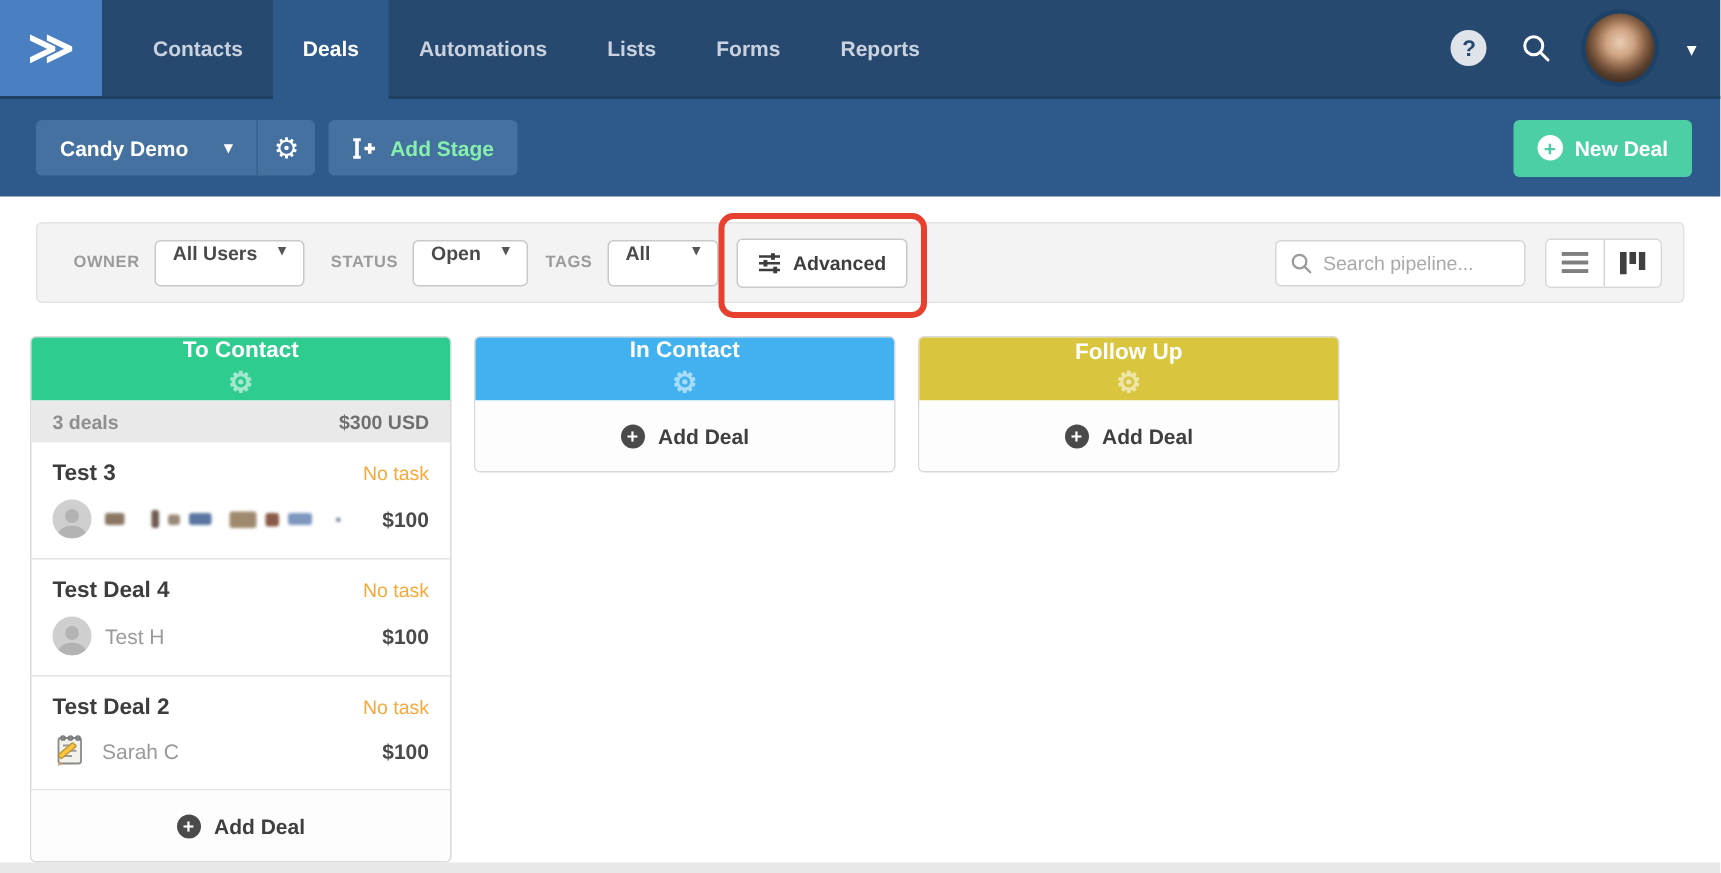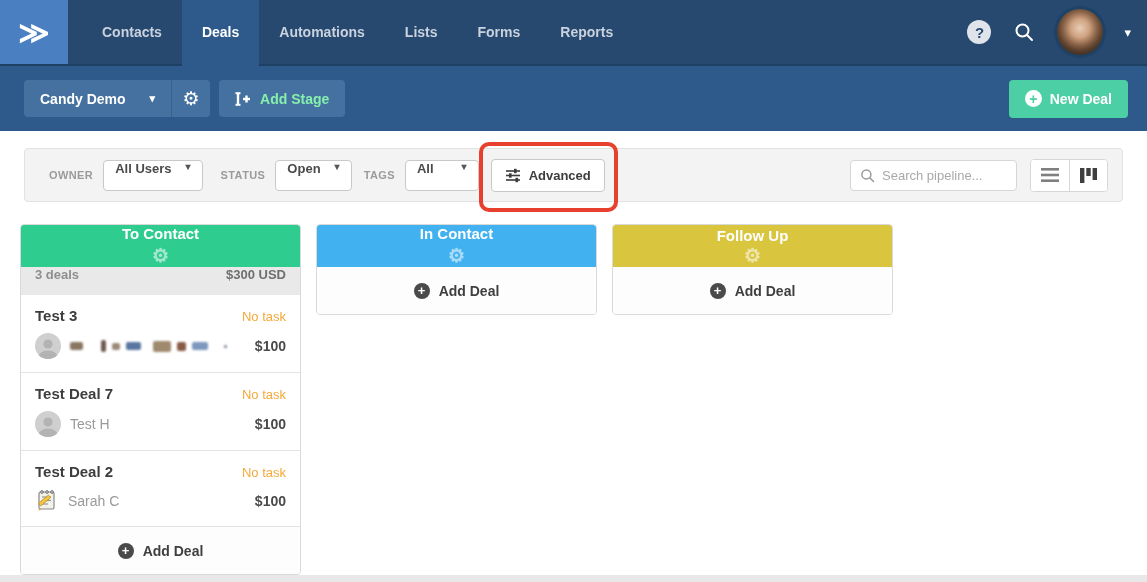--- a/index.html
+++ b/index.html
@@ -44,21 +44,21 @@
   .search-box input::placeholder { color:#a9a9a9; }
   .view-toggle { display:flex; border:1px solid #d6d6d6; border-radius:4px; overflow:hidden; background:#fff; }
   .view-btn { width:38px; height:31px; display:flex; align-items:center; justify-content:center; cursor:pointer; background:#fff; border:none; }
   .view-btn + .view-btn { border-left:1px solid #d6d6d6; }
 
   
   .board { display:flex; align-items:flex-start; gap:15px; padding:22px 20px 0; }
   .column { width:281px; background:#fff; border:1px solid #d9d9d9; border-radius:4px; }
   .col-header { height:42px; border-radius:3px 3px 0 0; display:flex; align-items:center; justify-content:space-between; padding:0 14px; color:#fff; font-size:15px; font-weight:bold;flex-direction:column; }
   .col-gear { color:rgba(255,255,255,.55); font-size:19px; cursor:pointer; }
-  .col-stats { height:28px; background:#e9e9e9; display:flex; justify-content:space-between; padding:0 14px; font-size:13px; font-weight:bold; }
+  .col-stats { height:28px; background:#e9e9e9; display:flex; align-items:center; justify-content:space-between; padding:0 14px; font-size:13px; font-weight:bold; }
   .stat-deals { color:#8e8e8e; }
   .stat-value { color:#6f6f6f; }
   .deal-card { padding:12px 14px 13px; border-bottom:1px solid #e3e3e3; cursor:pointer; }
   .deal-top { display:flex; justify-content:space-between; align-items:baseline; }
   .deal-title { font-size:15px; font-weight:bold; color:#3d3d3d; }
   .deal-task { font-size:13px; color:#f5a93b; }
   .deal-bottom { display:flex; justify-content:space-between; align-items:center; margin-top:9px; }
   .deal-contact { display:flex; align-items:center; gap:9px; }
   .contact-name { font-size:14px; color:#9a9a9a; }
   .deal-value { font-size:14px; font-weight:bold; color:#4a4a4a; }
@@ -214,21 +214,21 @@
             <i style="width:16px;height:8px;background:#7d97bf;"></i>
             <i style="width:3px;height:3px;background:#6e7a8a;margin-left:10px;"></i>
           </span>
         </div>
         <span class="deal-value">$100</span>
       </div>
     </div>
 
     <div class="deal-card">
       <div class="deal-top">
-        <span class="deal-title">Test Deal 7</span>
+        <span class="deal-title">Test Deal 4</span>
         <span class="deal-task">No task</span>
       </div>
       <div class="deal-bottom">
         <div class="deal-contact">
           <div class="avatar-ph">
             <svg width="26" height="24" viewBox="0 0 26 24">
                 <circle cx="13" cy="9" r="4.6" fill="#b3b3b3"></circle>
                 <path d="M3 24c0-5.5 4.5-8.5 10-8.5s10 3 10 8.5z" fill="#b3b3b3"></path>
               </svg>
           </div>

